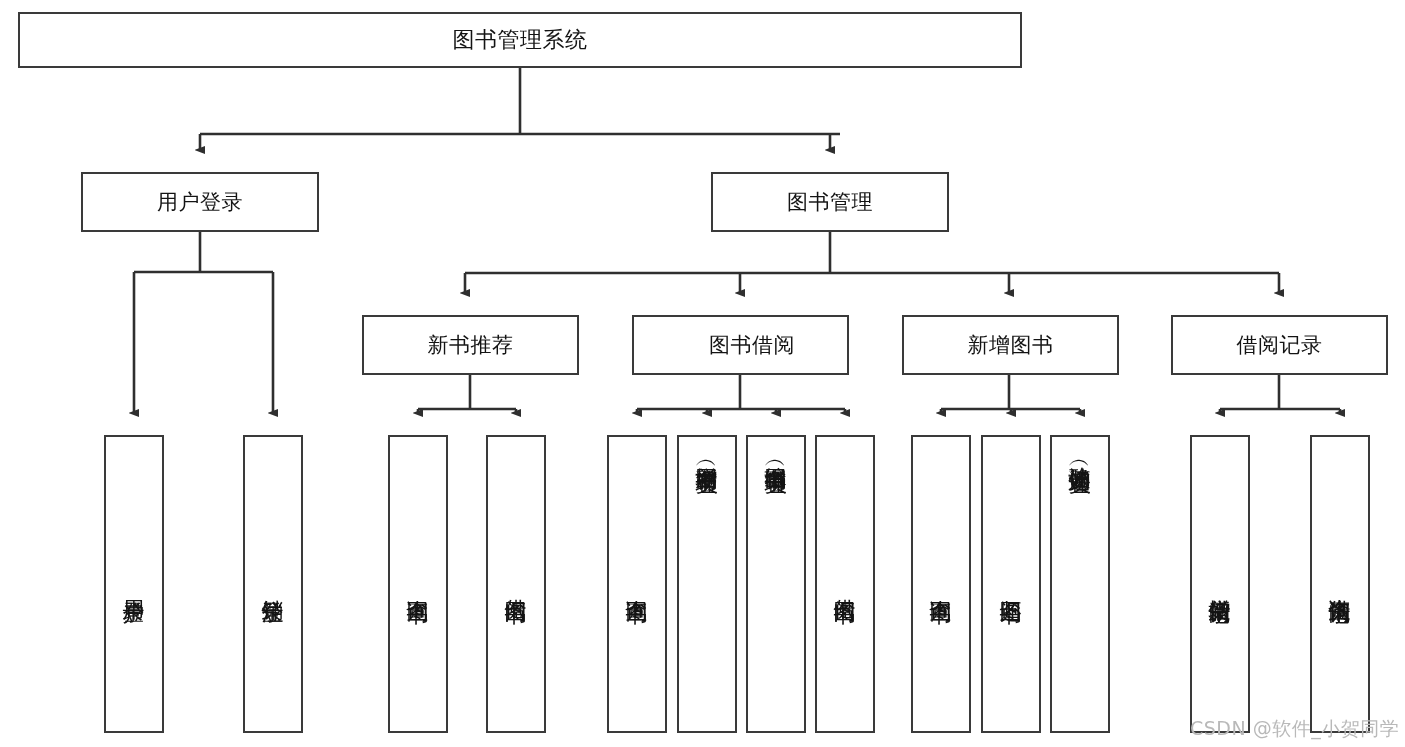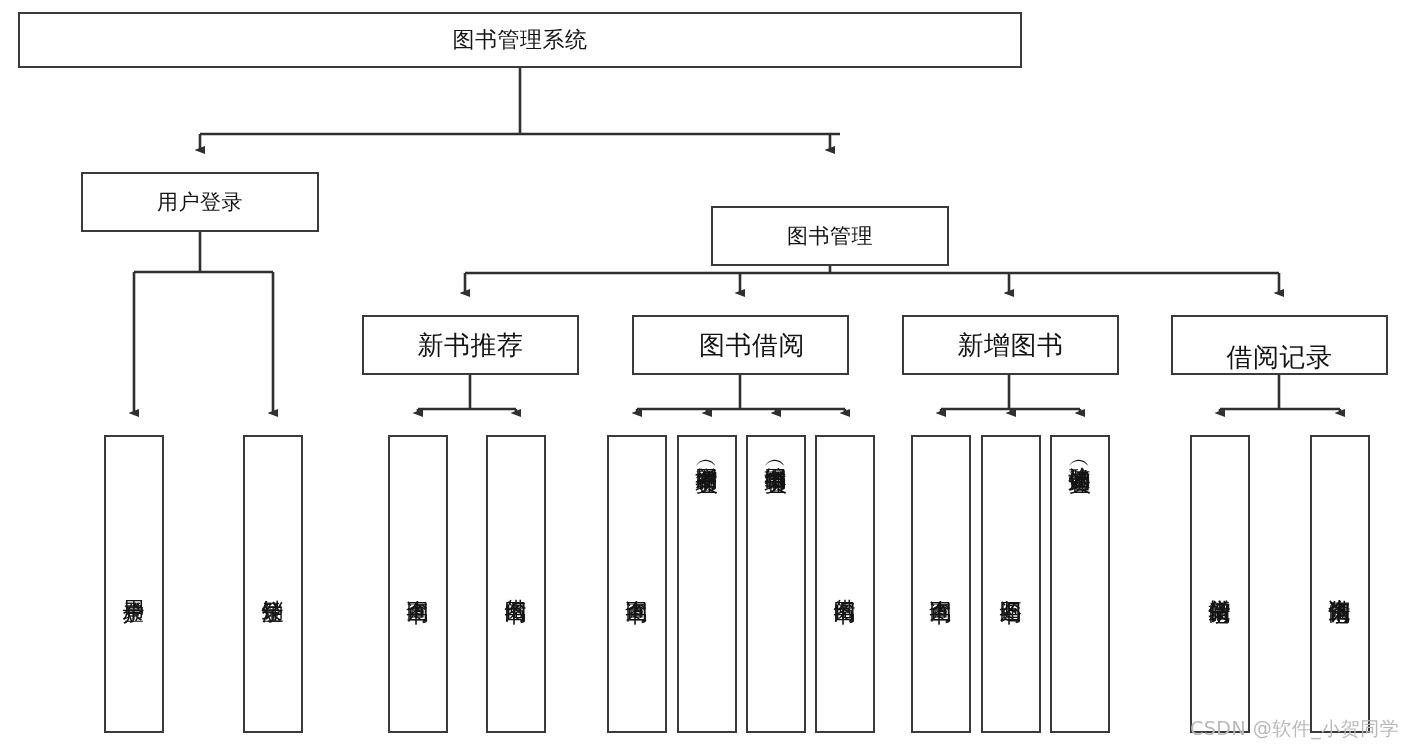--- a/index.html
+++ b/index.html
@@ -38,21 +38,21 @@
   }
   .node .label {
     font-size: 21px;
     line-height: 1.18;
     letter-spacing: 0.5px;
     white-space: nowrap;
     color: #141414;
   }
   .node.root .label { font-size: 22px; }
   .node.lvl2 .label { font-size: 21px; }
-  .node.lvl3 .label { font-size: 26px; }
+  .node.lvl3 .label { font-size: 21px; }
 
   
   .node.leaf {
     align-items: flex-start;
     padding-top: 12px;
   }
   .node.leaf .label {
     writing-mode: vertical-rl;
     text-orientation: upright;
     font-size: 22px;
@@ -128,34 +128,34 @@
     </g>
   </svg>
 
   <div class="node root" style="left:18px; top:12px; width:1004px; height:56px;">
     <span class="label">图书管理系统</span>
   </div>
 
   <div class="node lvl2" style="left:81px; top:172px; width:238px; height:60px;">
     <span class="label">用户登录</span>
   </div>
-  <div class="node lvl2" style="left:711px; top:172px; width:238px; height:60px;margin-top:34px;">
+  <div class="node lvl2" style="left:711px; top:172px; width:238px; height:60px;">
     <span class="label">图书管理</span>
   </div>
 
   <div class="node lvl3" style="left:362px; top:315px; width:217px; height:60px;">
     <span class="label">新书推荐</span>
   </div>
   <div class="node lvl3" style="left:632px; top:315px; width:217px; height:60px;padding-left:23px;">
     <span class="label">图书借阅</span>
   </div>
   <div class="node lvl3" style="left:902px; top:315px; width:217px; height:60px;">
     <span class="label">新增图书</span>
   </div>
-  <div class="node lvl3" style="left:1171px; top:315px; width:217px; height:60px;align-items:flex-end;">
+  <div class="node lvl3" style="left:1171px; top:315px; width:217px; height:60px;">
     <span class="label">借阅记录</span>
   </div>
 
   <div class="node leaf center" style="left:104px; top:435px; width:60px; height:298px;">
     <span class="label">用户登录</span>
   </div>
   <div class="node leaf center" style="left:243px; top:435px; width:60px; height:298px;">
     <span class="label">注销登录</span>
   </div>
 

